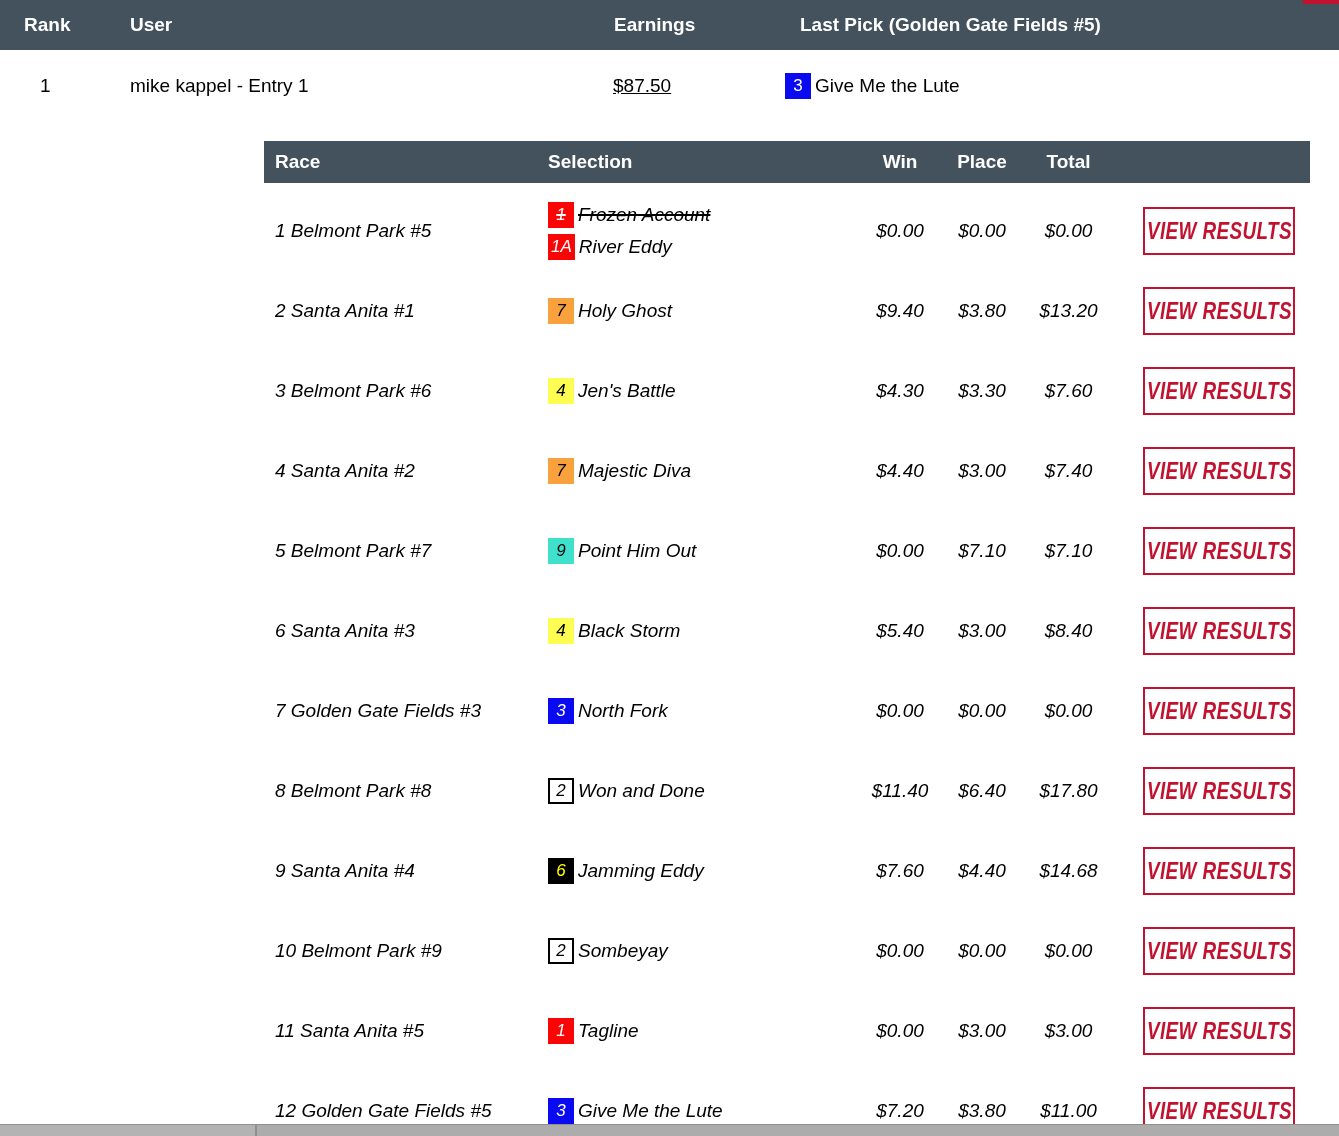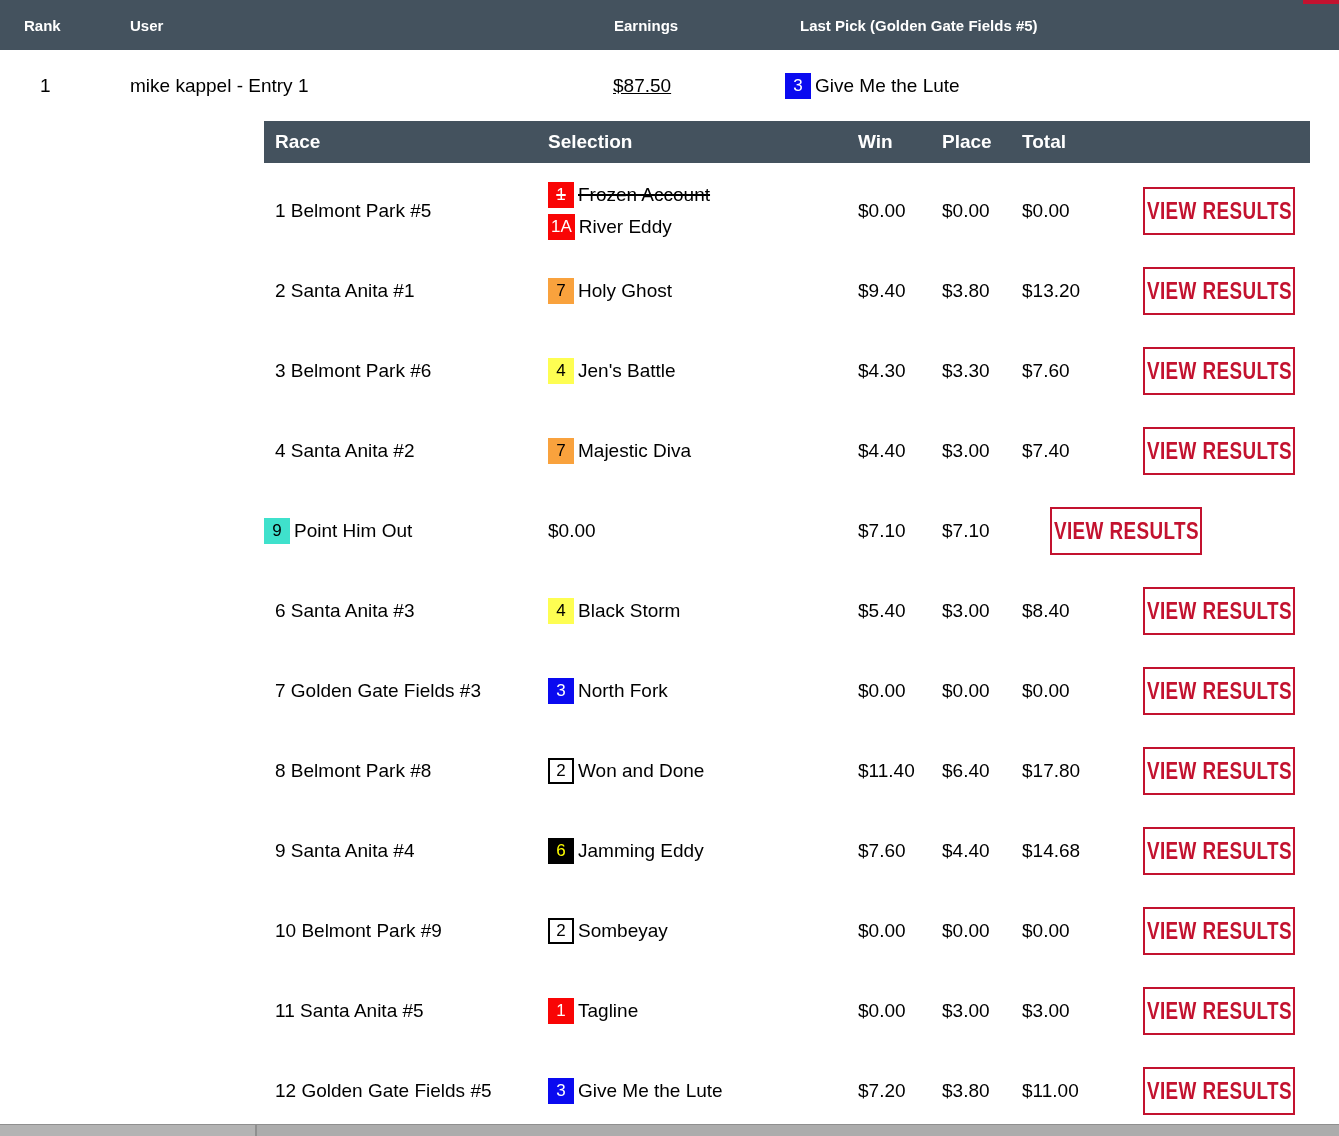--- a/index.html
+++ b/index.html
@@ -1,21 +1,21 @@
 <!DOCTYPE html>
 <html><head>
 <meta charset="utf-8">
 <style>
   * { margin:0; padding:0; box-sizing:border-box; }
   body { font-family:"Liberation Sans", sans-serif; background:#fff; }
   .page { position:relative; width:1339px; height:1136px; overflow:hidden; background:#fff; }
 
   
   .topbar {
-    height:50px; background:#44525E; color:#fff; font-weight:bold; font-size:15px;
+    height:50px; background:#44525E; color:#fff; font-weight:bold; font-size:19px;
     display:grid; grid-template-columns:106px 484px 186px auto; align-items:center;
   }
   .topbar > div { padding-left:24px; }
 
   .entry-row {
     height:71px; display:grid; grid-template-columns:106px 484px 186px auto;
     align-items:center; font-size:19px; color:#000;
   }
   .entry-row .rank-cell { padding-left:40px; }
   .entry-row .user-cell { padding-left:24px; }
@@ -26,29 +26,29 @@
   .saddle {
     display:inline-flex; align-items:center; justify-content:center;
     min-width:26px; height:26px; padding:0 3px; font-size:17px; line-height:26px;
     margin-right:4px; flex:0 0 auto;
   }
 
   
   .subtable { margin-left:264px; width:1046px; }
   .subheader {
     height:42px; background:#44525E; color:#fff; font-weight:bold; font-size:19px;
-    display:grid; grid-template-columns:284px 310px 84px 80px 93px 195px; align-items:center;
+    display:grid; grid-template-columns:284px 310px 84px 80px 93px 195px; align-items:center;margin-top:20px;
   }
   .subheader .h-race { padding-left:11px; }
-  .num-col { text-align:left; }
+  .num-col { text-align:center; }
 
   .rows { padding-top:8px; }
   .race-row {
     height:80px; display:grid; grid-template-columns:284px 310px 84px 80px 93px 195px;
-    align-items:center; font-size:19px; color:#000;
+    align-items:center; font-size:19px; color:#000;font-style:italic;
   }
   .race-cell { padding-left:11px; }
   .sel-cell { display:flex; flex-direction:column; justify-content:center; gap:6px; }
   .selection-line { display:flex; align-items:center; }
   .selection-line.scratched .horse-name,
   .selection-line.scratched .saddle { text-decoration:line-through; text-decoration-thickness:2px; }
 
   .btn-cell { display:flex; }
   .view-results-btn {
     margin-left:28px; width:152px; height:48px; background:#fff;
@@ -172,20 +172,21 @@
     <div class="num-col">$3.00</div>
     <div class="num-col">$7.40</div>
     <div class="btn-cell">
       <div class="view-results-btn">
         <span>VIEW RESULTS</span>
       </div>
     </div>
   </div>
 
   <div class="race-row">
+    <div class="race-cell">5 Belmont Park #7</div>
     <div class="sel-cell">
   <div class="selection-line">
     <span class="saddle" style="background: rgb(63, 225, 204); color: rgb(0, 0, 0);">9</span>
     <span class="horse-name">Point Him Out</span>
   </div>
 </div>
     <div class="num-col">$0.00</div>
     <div class="num-col">$7.10</div>
     <div class="num-col">$7.10</div>
     <div class="btn-cell">

